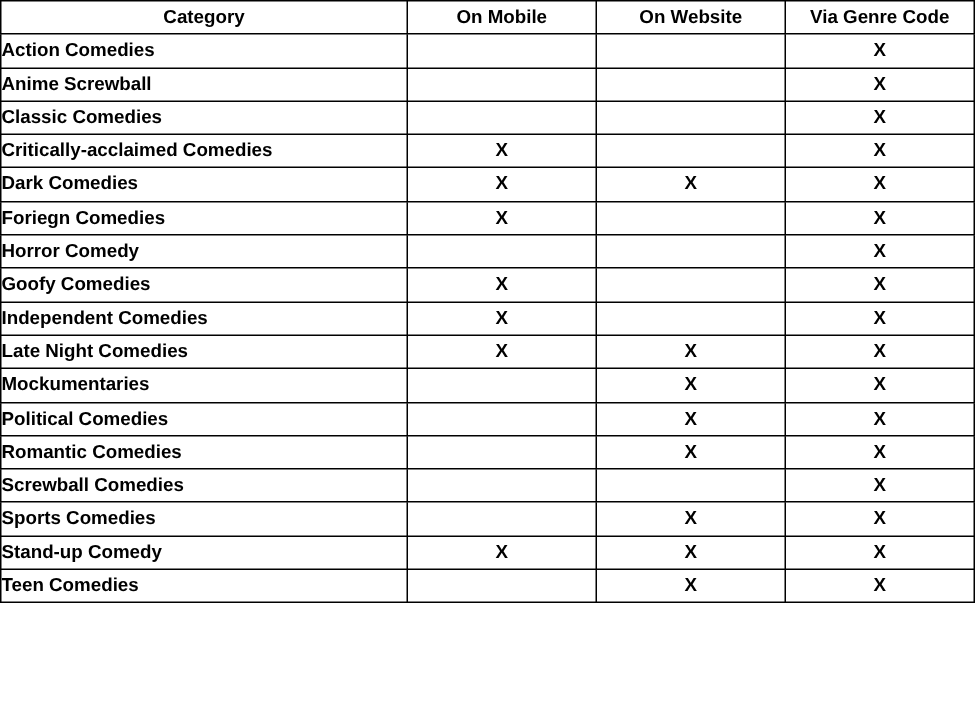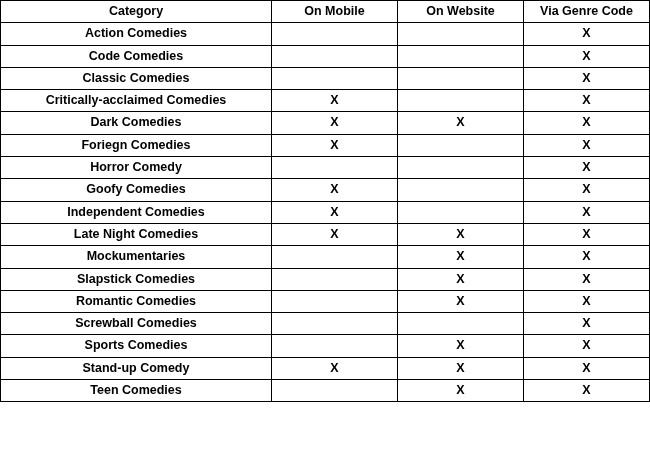--- a/index.html
+++ b/index.html
@@ -35,21 +35,21 @@
     overflow: hidden;
     white-space: nowrap;
   }
   table.genre-table th {
     font-weight: bold;
     text-align: center;
   }
   col.col-category { width: 271px; }
   col.col-mark { width: 126px; }
   td.cat-cell {
-    text-align: center;
+    text-align: left;
     padding-left: 11px;
     font-weight: bold;
   }
   td.mark-cell {
     text-align: center;
     font-weight: bold;
   }
 </style>
 </head>
 <body>
@@ -71,21 +71,21 @@
       </tr>
     </thead>
     <tbody id="table-body">
         <tr>
           <td class="cat-cell">Action Comedies</td>
           <td class="mark-cell"></td>
           <td class="mark-cell"></td>
           <td class="mark-cell">X</td>
         </tr>
         <tr>
-          <td class="cat-cell">Code Comedies</td>
+          <td class="cat-cell">Anime Screwball</td>
           <td class="mark-cell"></td>
           <td class="mark-cell"></td>
           <td class="mark-cell">X</td>
         </tr>
         <tr>
           <td class="cat-cell">Classic Comedies</td>
           <td class="mark-cell"></td>
           <td class="mark-cell"></td>
           <td class="mark-cell">X</td>
         </tr>
@@ -131,21 +131,21 @@
           <td class="mark-cell">X</td>
           <td class="mark-cell">X</td>
         </tr>
         <tr>
           <td class="cat-cell">Mockumentaries</td>
           <td class="mark-cell"></td>
           <td class="mark-cell">X</td>
           <td class="mark-cell">X</td>
         </tr>
         <tr>
-          <td class="cat-cell">Slapstick Comedies</td>
+          <td class="cat-cell">Political Comedies</td>
           <td class="mark-cell"></td>
           <td class="mark-cell">X</td>
           <td class="mark-cell">X</td>
         </tr>
         <tr>
           <td class="cat-cell">Romantic Comedies</td>
           <td class="mark-cell"></td>
           <td class="mark-cell">X</td>
           <td class="mark-cell">X</td>
         </tr>

